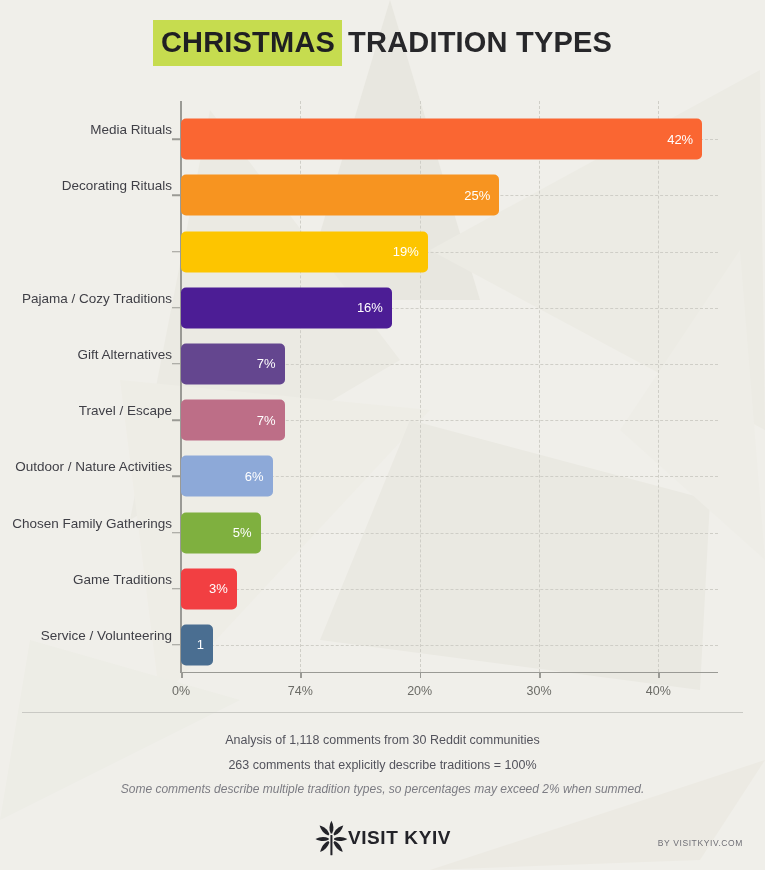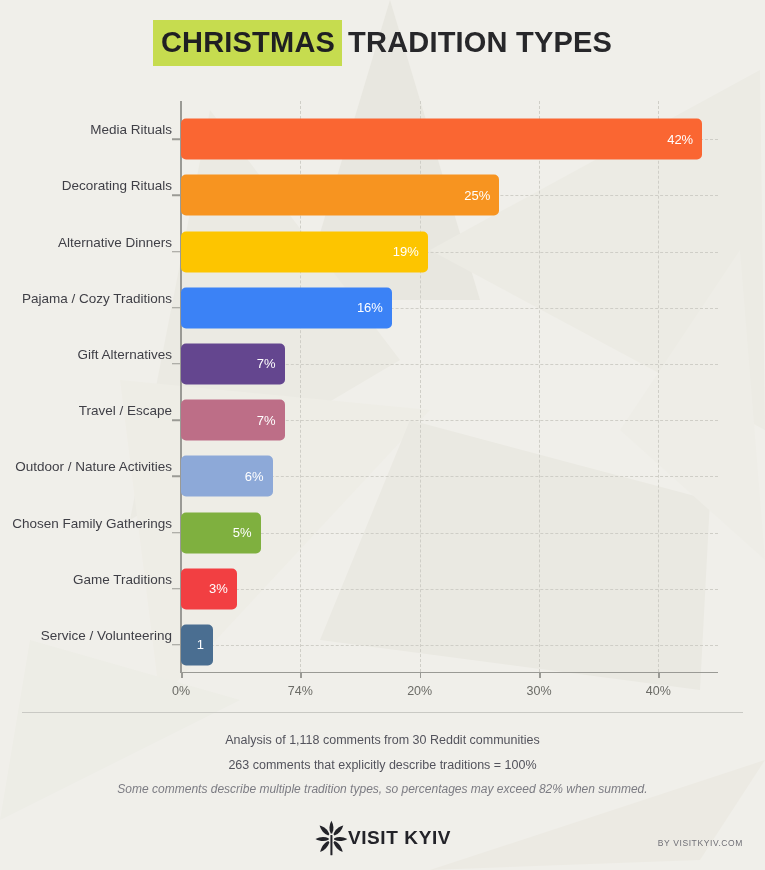--- a/index.html
+++ b/index.html
@@ -134,21 +134,20 @@
 
   <div id="title-wrap">
     <span class="title-line">
       <span class="title-hl">CHRISTMAS</span><span class="title-rest">TRADITION TYPES</span>
     </span>
   </div>
 
   <div id="chart-labels">
       <div class="ylabel" style="top: 28.1px;">Media Rituals</div>
       <div class="ylabel" style="top: 84.3px;">Decorating Rituals</div>
-      <div class="ylabel" style="top: 140.5px;">Alternative Dinners</div>
       <div class="ylabel" style="top: 196.7px;">Pajama / Cozy Traditions</div>
       <div class="ylabel" style="top: 252.9px;">Gift Alternatives</div>
       <div class="ylabel" style="top: 309.1px;">Travel / Escape</div>
       <div class="ylabel" style="top: 365.3px;">Outdoor / Nature Activities</div>
       <div class="ylabel" style="top: 421.5px;">Chosen Family Gatherings</div>
       <div class="ylabel" style="top: 477.7px;">Game Traditions</div>
       <div class="ylabel" style="top: 533.9px;">Service / Volunteering</div>
     </div>
 
   <div id="chart">
@@ -177,21 +176,21 @@
       <div class="bar" style="top: 84.3px; left: 0px; width: 298.333px; height: 41px; background: rgb(247, 148, 32);">
         <span class="bar-val">25%</span>
       </div>
       <div class="ytick" style="top: 84.3px;"></div>
       <div class="grid-h" style="top: 140.5px;"></div>
       <div class="bar" style="top: 140.5px; left: 0px; width: 226.733px; height: 41px; background: rgb(253, 197, 0);">
         <span class="bar-val">19%</span>
       </div>
       <div class="ytick" style="top: 140.5px;"></div>
       <div class="grid-h" style="top: 196.7px;"></div>
-      <div class="bar" style="top: 196.7px; left: 0px; width: 190.933px; height: 41px; background: #3b82f6;">
+      <div class="bar" style="top: 196.7px; left: 0px; width: 190.933px; height: 41px; background: #4c1d95;">
         <span class="bar-val">16%</span>
       </div>
       <div class="ytick" style="top: 196.7px;"></div>
       <div class="grid-h" style="top: 252.9px;"></div>
       <div class="bar" style="top: 252.9px; left: 0px; width: 83.5333px; height: 41px; background: rgb(100, 70, 143);">
         <span class="bar-val">7%</span>
       </div>
       <div class="ytick" style="top: 252.9px;"></div>
       <div class="grid-h" style="top: 309.1px;"></div>
       <div class="bar" style="top: 309.1px; left: 0px; width: 83.5333px; height: 41px; background: rgb(189, 110, 135);">
@@ -216,21 +215,21 @@
       <div class="grid-h" style="top: 533.9px;"></div>
       <div class="bar" style="top: 533.9px; left: 0px; width: 11.9333px; height: 41px; background: rgb(74, 110, 145);">
         <span class="bar-val">1</span>
       </div>
       <div class="ytick" style="top: 533.9px;"></div>
     </div>
 
   <div id="divider"></div>
   <div class="foot-line" id="foot1">Analysis of 1,118 comments from 30 Reddit communities</div>
   <div class="foot-line" id="foot2">263 comments that explicitly describe traditions = 100%</div>
-  <div class="foot-line" id="foot3">Some comments describe multiple tradition types, so percentages may exceed 82% when summed.</div>
+  <div class="foot-line" id="foot3">Some comments describe multiple tradition types, so percentages may exceed 2% when summed.</div>
 
   <div id="logo-row">
     <div id="logo-group">
       <svg width="34" height="36" viewBox="0 0 100 106">
         <g fill="#232329">
           <path d="M50 2 C43 14 42 28 48 40 L52 40 C58 28 57 14 50 2 Z"></path>
           <path d="M15 16 C19 30 28 41 41 46 L44 42 C40 29 29 19 15 16 Z"></path>
           <path d="M85 16 C71 19 60 29 56 42 L59 46 C72 41 81 30 85 16 Z"></path>
           <path d="M3 56 C16 63 30 64 42 58 L42 54 C30 48 16 49 3 56 Z"></path>
           <path d="M97 56 C84 49 70 48 58 54 L58 58 C70 64 84 63 97 56 Z"></path>

